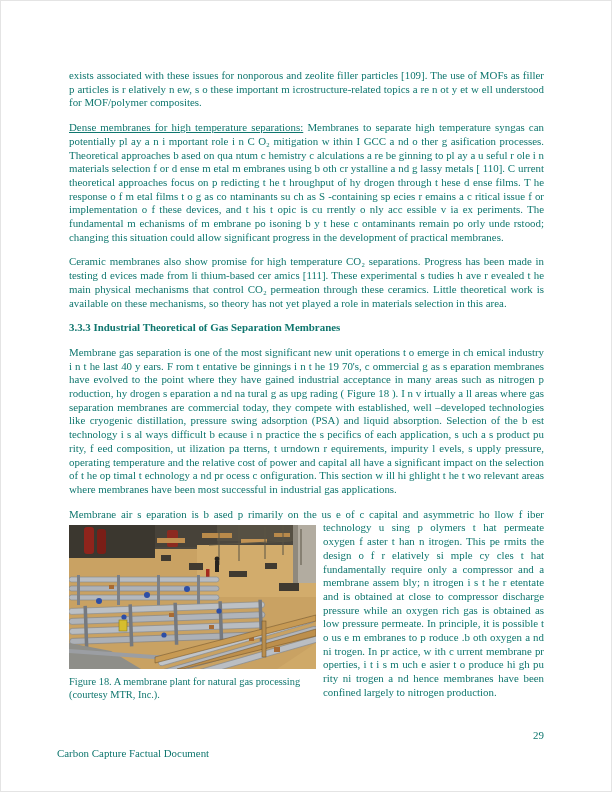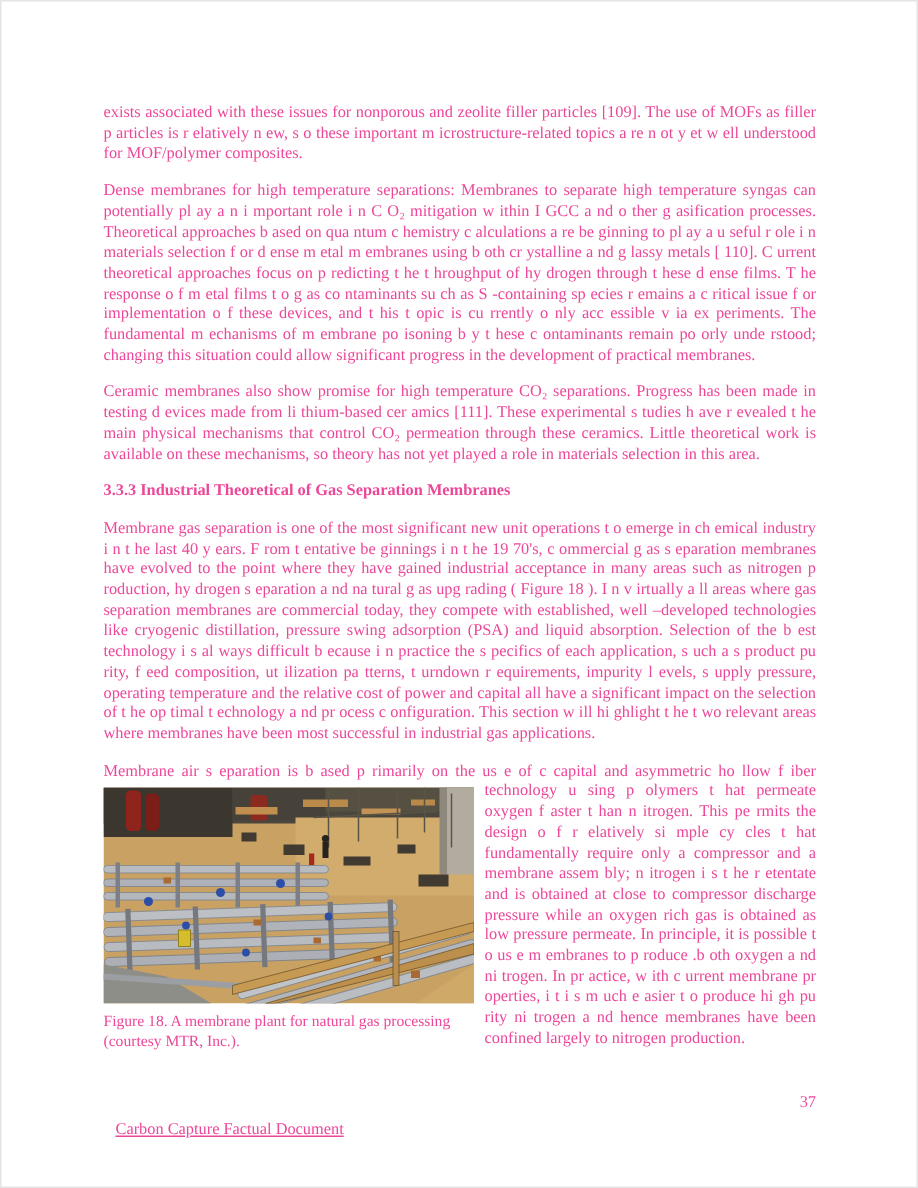--- a/index.html
+++ b/index.html
@@ -5,36 +5,36 @@
   html, body { margin: 0; padding: 0; background: #ffffff; }
   .page {
     position: relative;
     width: 612px;
     height: 792px;
     background: #ffffff;
     box-sizing: border-box;
     padding: 68px 67px 0 68px;
     border: 1px solid #e4e4e4;
     font-family: "Liberation Serif", serif;
-    color: #ec4899;
+    color: #0f766e;
     overflow: hidden;
   }
   p.body-text {
     font-size: 10.9px;
     line-height: 13.7px;
     text-align: justify;
     margin: 0 0 11px 0;
   }
   h3.section-heading {
     font-size: 10.9px;
     line-height: 13.7px;
     font-weight: bold;
     margin: 0 0 11px 0;
   }
-  .underlined { }
+  .underlined { text-decoration: underline; }
   .figure-float {
     float: left;
     width: 239px;
     margin: 4px 15px 0 0;
     padding-bottom: 20px;
   }
   .figure-float svg {
     display: block;
     width: 247px;
     height: 144px;
@@ -48,23 +48,22 @@
   }
   .page-number {
     position: absolute;
     top: 728px;
     right: 67px;
     font-size: 10.9px;
   }
   .doc-footer {
     position: absolute;
     top: 746px;
-    left: 76px;
+    left: 56px;
     font-size: 10.9px;
-    text-decoration: underline;
   }
 </style>
 </head>
 <body>
 
 <div class="page">
 
   <p class="body-text">exists associated with these issues for nonporous and zeolite filler particles [109]. The use of MOFs as filler p articles is r elatively n ew, s o these important m icrostructure-related topics a re n ot y et w ell understood for MOF/polymer composites.</p>
 
   <p class="body-text"><span class="underlined">Dense membranes for high temperature separations:</span><span> Membranes to separate high temperature syngas can potentially pl ay a n i mportant role i n C O₂ mitigation w ithin I GCC a nd o ther g asification processes. Theoretical approaches b ased on qua ntum c hemistry c alculations a re be ginning to pl ay a u seful r ole i n materials selection f or d ense m etal m embranes using b oth cr ystalline a nd g lassy metals [ 110]. C urrent theoretical approaches focus on p redicting t he t hroughput of hy drogen through t hese d ense films. T he response o f m etal films t o g as co ntaminants su ch as S -containing sp ecies r emains a c ritical issue f or implementation o f these devices, and t his t opic is cu rrently o nly acc essible v ia ex periments. The fundamental m echanisms of m embrane po isoning b y t hese c ontaminants remain po orly unde rstood; changing this situation could allow significant progress in the development of practical membranes.</span></p>
@@ -172,16 +171,16 @@
 
         <polygon points="208,144 247,118 247,144" fill="#cfa968"></polygon>
 
         <polygon points="86,132 247,90 247,96 86,138" fill="#c79a54" stroke="#6b4f28" stroke-width="0.5"></polygon>
         <polygon points="108,144 247,104 247,111 114,144" fill="#bd8f4c" stroke="#6b4f28" stroke-width="0.5"></polygon>
         <rect x="193" y="96" width="4" height="36" fill="#b98e4e" stroke="#6b4f28" stroke-width="0.5"></rect>
       </svg>
         <span class="figure-caption">Figure 18. A membrane plant for natural gas processing (courtesy MTR, Inc.).</span>
       </span><span>technology u sing p olymers t hat permeate oxygen f aster t han n itrogen. This pe rmits the design o f r elatively si mple cy cles t hat fundamentally require only a compressor and a membrane assem bly; n itrogen i s t he r etentate and is obtained at close to compressor discharge pressure while an oxygen rich gas is obtained as low pressure permeate. In principle, it is possible t o us e m embranes to p roduce .b oth oxygen a nd ni trogen. In pr actice, w ith c urrent membrane pr operties, i t i s m uch e asier t o produce hi gh pu rity ni trogen a nd hence membranes have been confined largely to nitrogen production.</span></p>
 
-  <div class="page-number">37</div>
+  <div class="page-number">29</div>
   <div class="doc-footer">Carbon Capture Factual Document</div>
 
 </div>
 
 </body></html>

